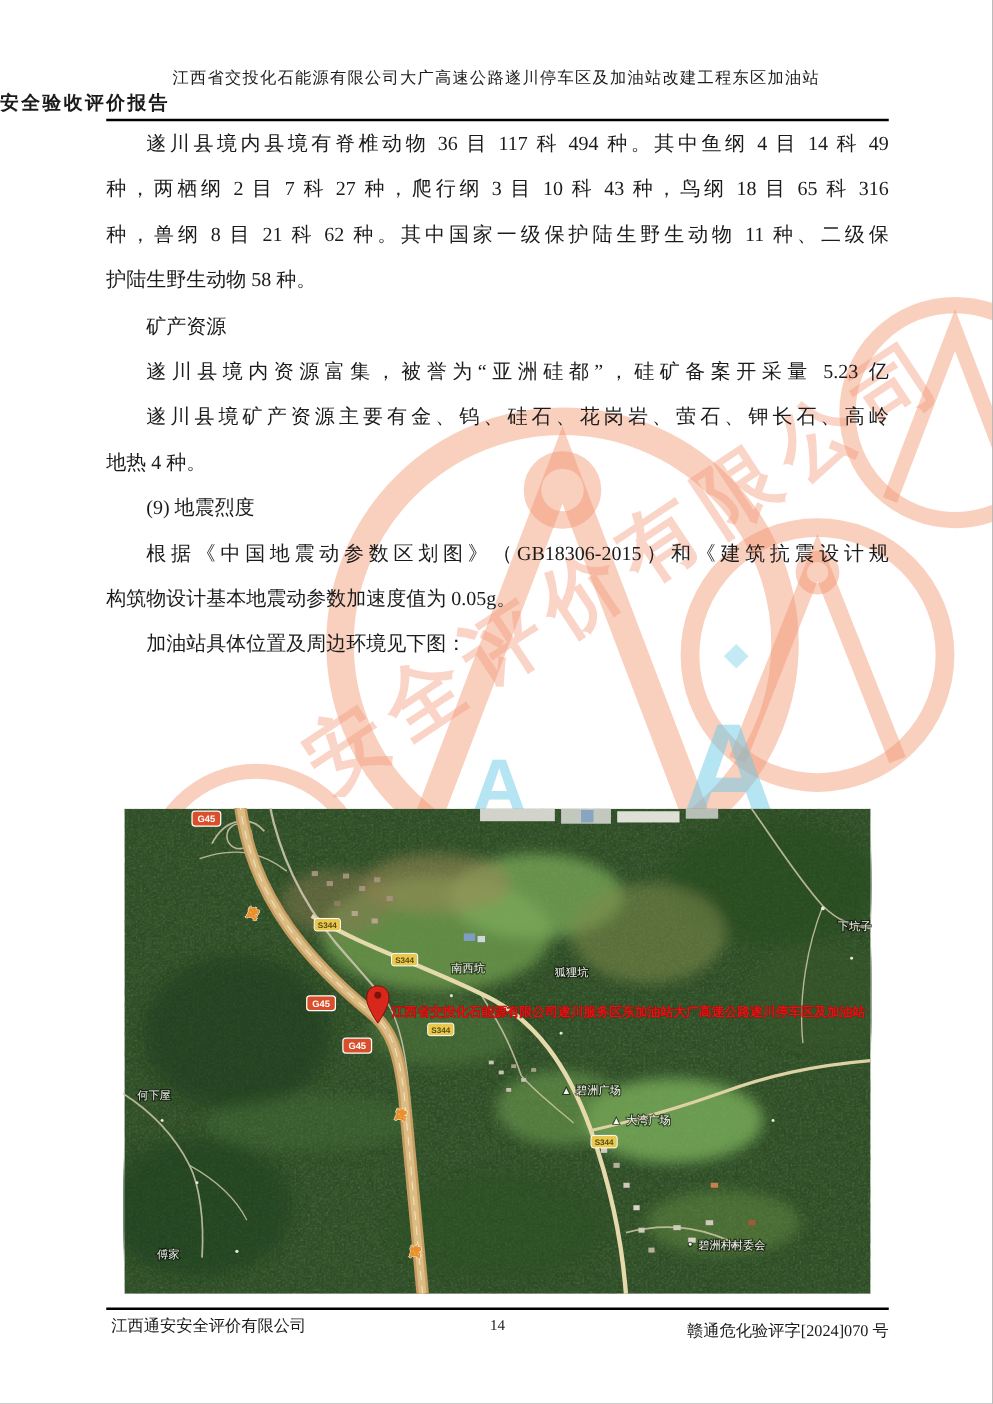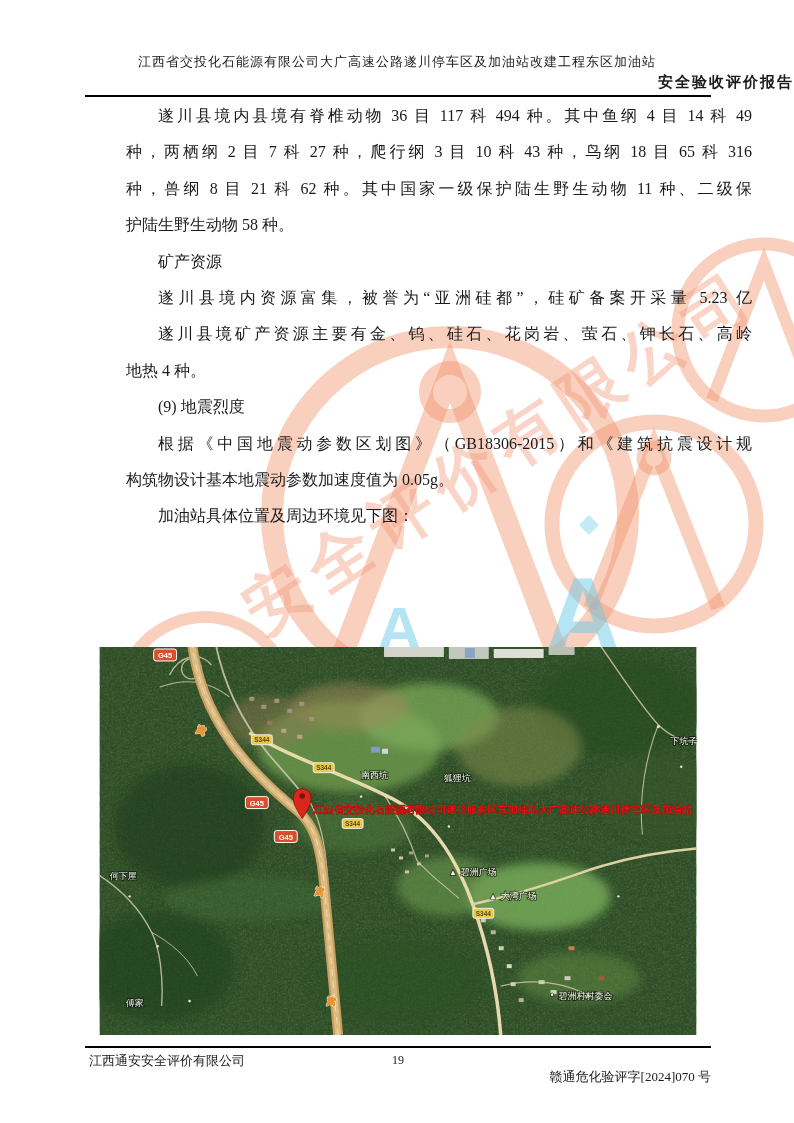--- a/index.html
+++ b/index.html
@@ -6,36 +6,36 @@
   .page{position:relative;width:794px;height:1123px;background:#ffffff;overflow:hidden;
         font-family:"Liberation Serif","DejaVu Serif",serif;color:#1b1b1b;}
   
   .wm-layer{position:absolute;left:0;top:0;width:794px;height:1123px;z-index:1;pointer-events:none;}
   .wm-text{position:absolute;left:200px;top:408px;width:600px;height:84px;
            font-size:64px;letter-spacing:11px;font-weight:700;white-space:nowrap;
            color:rgba(242,153,118,0.42);transform:rotate(-33.5deg);transform-origin:center center;
            font-family:"Liberation Sans","DejaVu Sans",sans-serif;}
   
   .hdr1{position:absolute;top:53px;left:0;width:794px;text-align:center;font-size:13px;letter-spacing:1px;z-index:2;}
-  .hdr2{position:absolute;top:73px;left:0;width:794px;text-align:right;font-size:15px;font-weight:700;letter-spacing:2px;z-index:2;}
+  .hdr2{position:absolute;top:73px;left:0;width:794px;text-align:left;font-size:15px;font-weight:700;letter-spacing:2px;z-index:2;}
   .hrule{position:absolute;top:95px;left:85px;width:626px;height:2px;background:#000;z-index:2;}
   
-  .bodytext{position:absolute;left:85px;top:98px;width:626px;font-size:16px;line-height:36.4px;z-index:2;margin-left:41px;}
+  .bodytext{position:absolute;left:85px;top:98px;width:626px;font-size:16px;line-height:36.4px;z-index:2;}
   .line{text-align:justify;text-align-last:justify;text-justify:inter-character;}
   .ind{text-indent:2em;}
   .endl{text-align-last:left;}
   
   .map{position:absolute;left:99px;top:647px;width:598px;height:388px;z-index:2;}
   .vroad{writing-mode:vertical-rl;text-orientation:upright;}
   
   .frule{position:absolute;top:1046px;left:85px;width:626px;height:2px;background:#000;z-index:2;}
   .ftr{position:absolute;top:1052px;left:85px;width:626px;font-size:13px;z-index:2;}
   .ftr .l{position:absolute;left:4px;top:0;}
   .ftr .c{position:absolute;left:0;top:1px;width:626px;text-align:center;font-size:12px;}
-  .ftr .r{position:absolute;right:0;top:16px;}
+  .ftr .r{position:absolute;right:0;top:4px;}
 </style>
 </head>
 <body>
 
 <div class="page">
 
   <div class="wm-layer">
     <svg width="794" height="1123" viewBox="0 0 794 1123">
       <g fill="none" stroke="rgba(241,148,110,0.45)">
         <circle cx="450" cy="515" r="178" stroke-width="22"></circle>
@@ -251,17 +251,17 @@
       <path d="M203,172 C195,160 192.5,153 195,147 C198,140.5 208,140.5 211,147 C213.5,153 211,160 203,172 Z" stroke="#7e120c" stroke-width="0.8" fill="#D8281C"></path>
       <circle cx="203" cy="149.5" r="2.8" fill="#7e120c"></circle>
     </g>
 
     <text x="214" y="166" font-size="10.2" font-weight="700" textLength="380" lengthAdjust="spacingAndGlyphs" stroke="#7a0e08" stroke-width="0.35" paint-order="stroke" font-family="Liberation Sans, DejaVu Sans, sans-serif" fill="#E01414">江西省交投化石能源有限公司遂川服务区东加油站大广高速公路遂川停车区及加油站</text>
   </svg>
 
   <div class="frule"></div>
   <div class="ftr">
     <span class="l">江西通安安全评价有限公司</span>
-    <span class="c">19</span>
+    <span class="c">14</span>
     <span class="r">赣通危化验评字[2024]070 号</span>
   </div>
 
 </div>
 
 </body></html>

